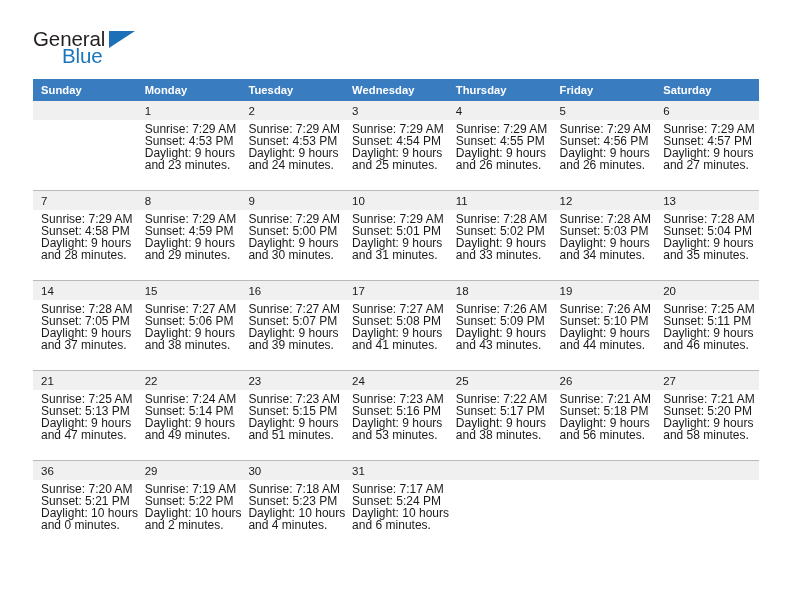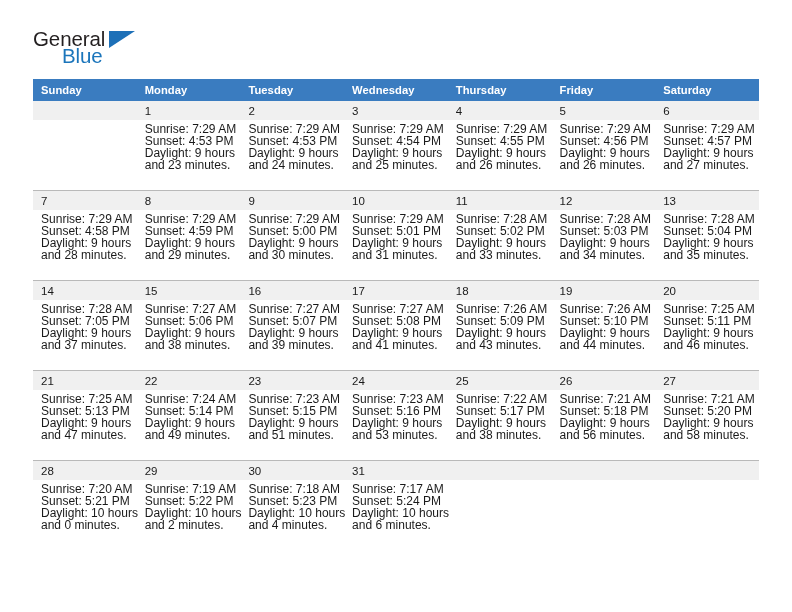--- a/index.html
+++ b/index.html
@@ -465,21 +465,21 @@
                 <div>Sunset: 5:20 PM</div>
                 <div>Daylight: 9 hours</div>
                 <div>and 58 minutes.</div>
               </div>
             </div>
           </td>
         </tr>
         <tr class="week-row">
           <td>
             <div class="cell">
-              <div class="daynum">28</div>
+              <div class="daynum">36</div>
               <div class="info">
                 <div>Sunrise: 7:20 AM</div>
                 <div>Sunset: 5:21 PM</div>
                 <div>Daylight: 10 hours</div>
                 <div>and 0 minutes.</div>
               </div>
             </div>
           </td>
           <td>
             <div class="cell">

